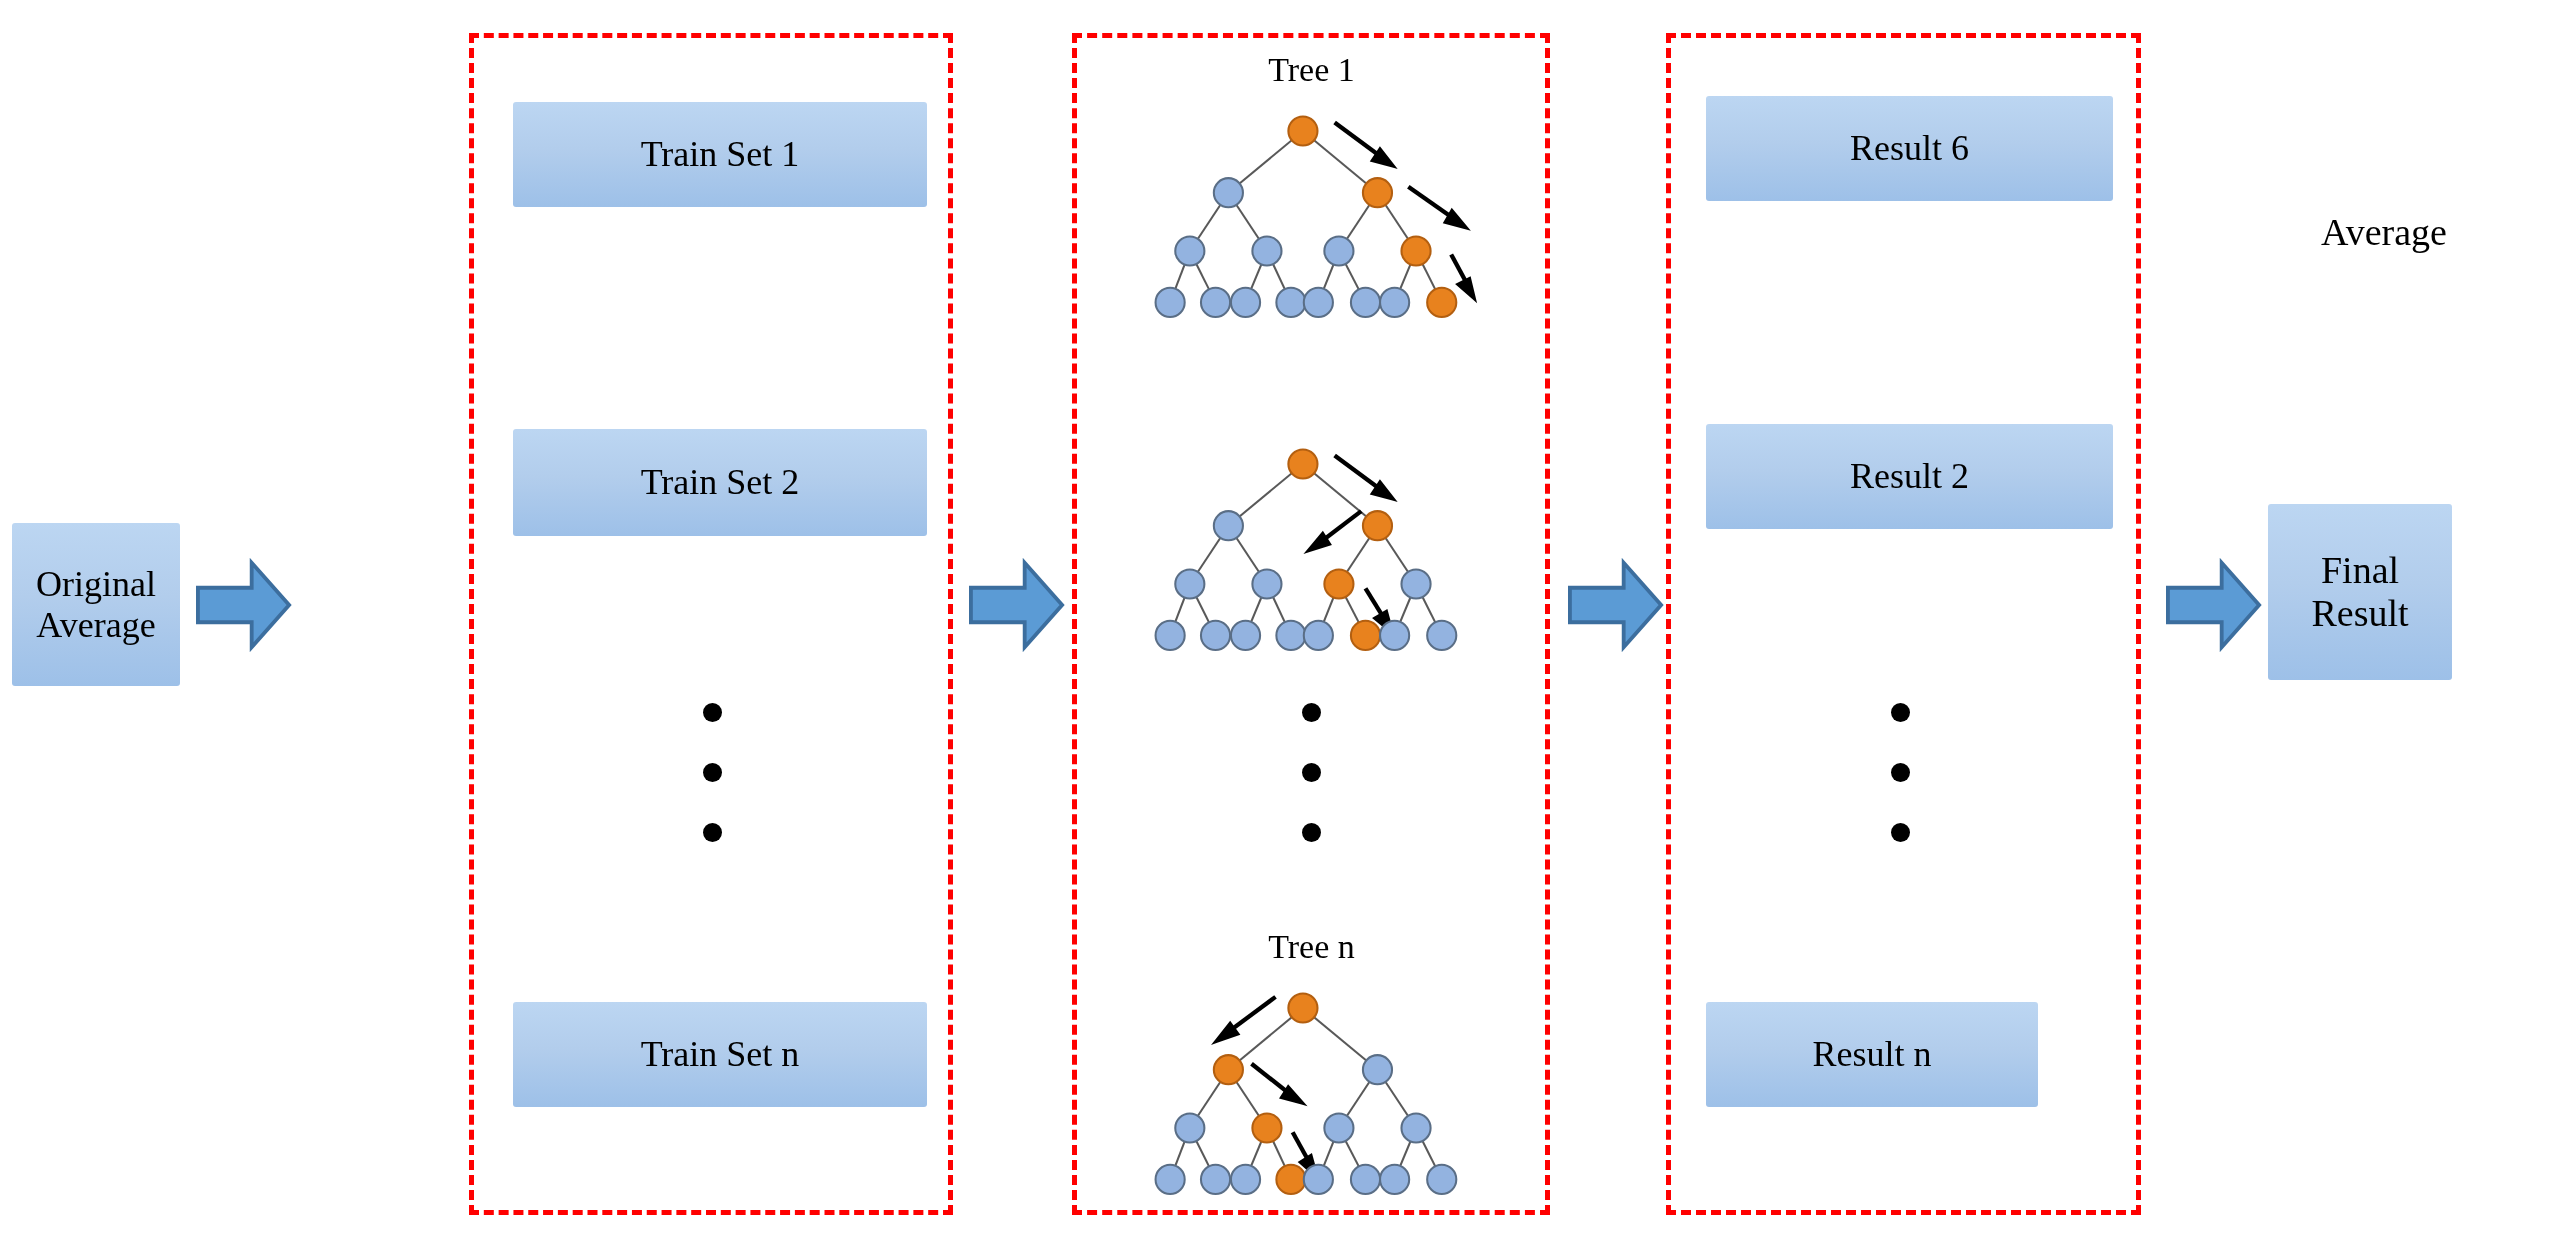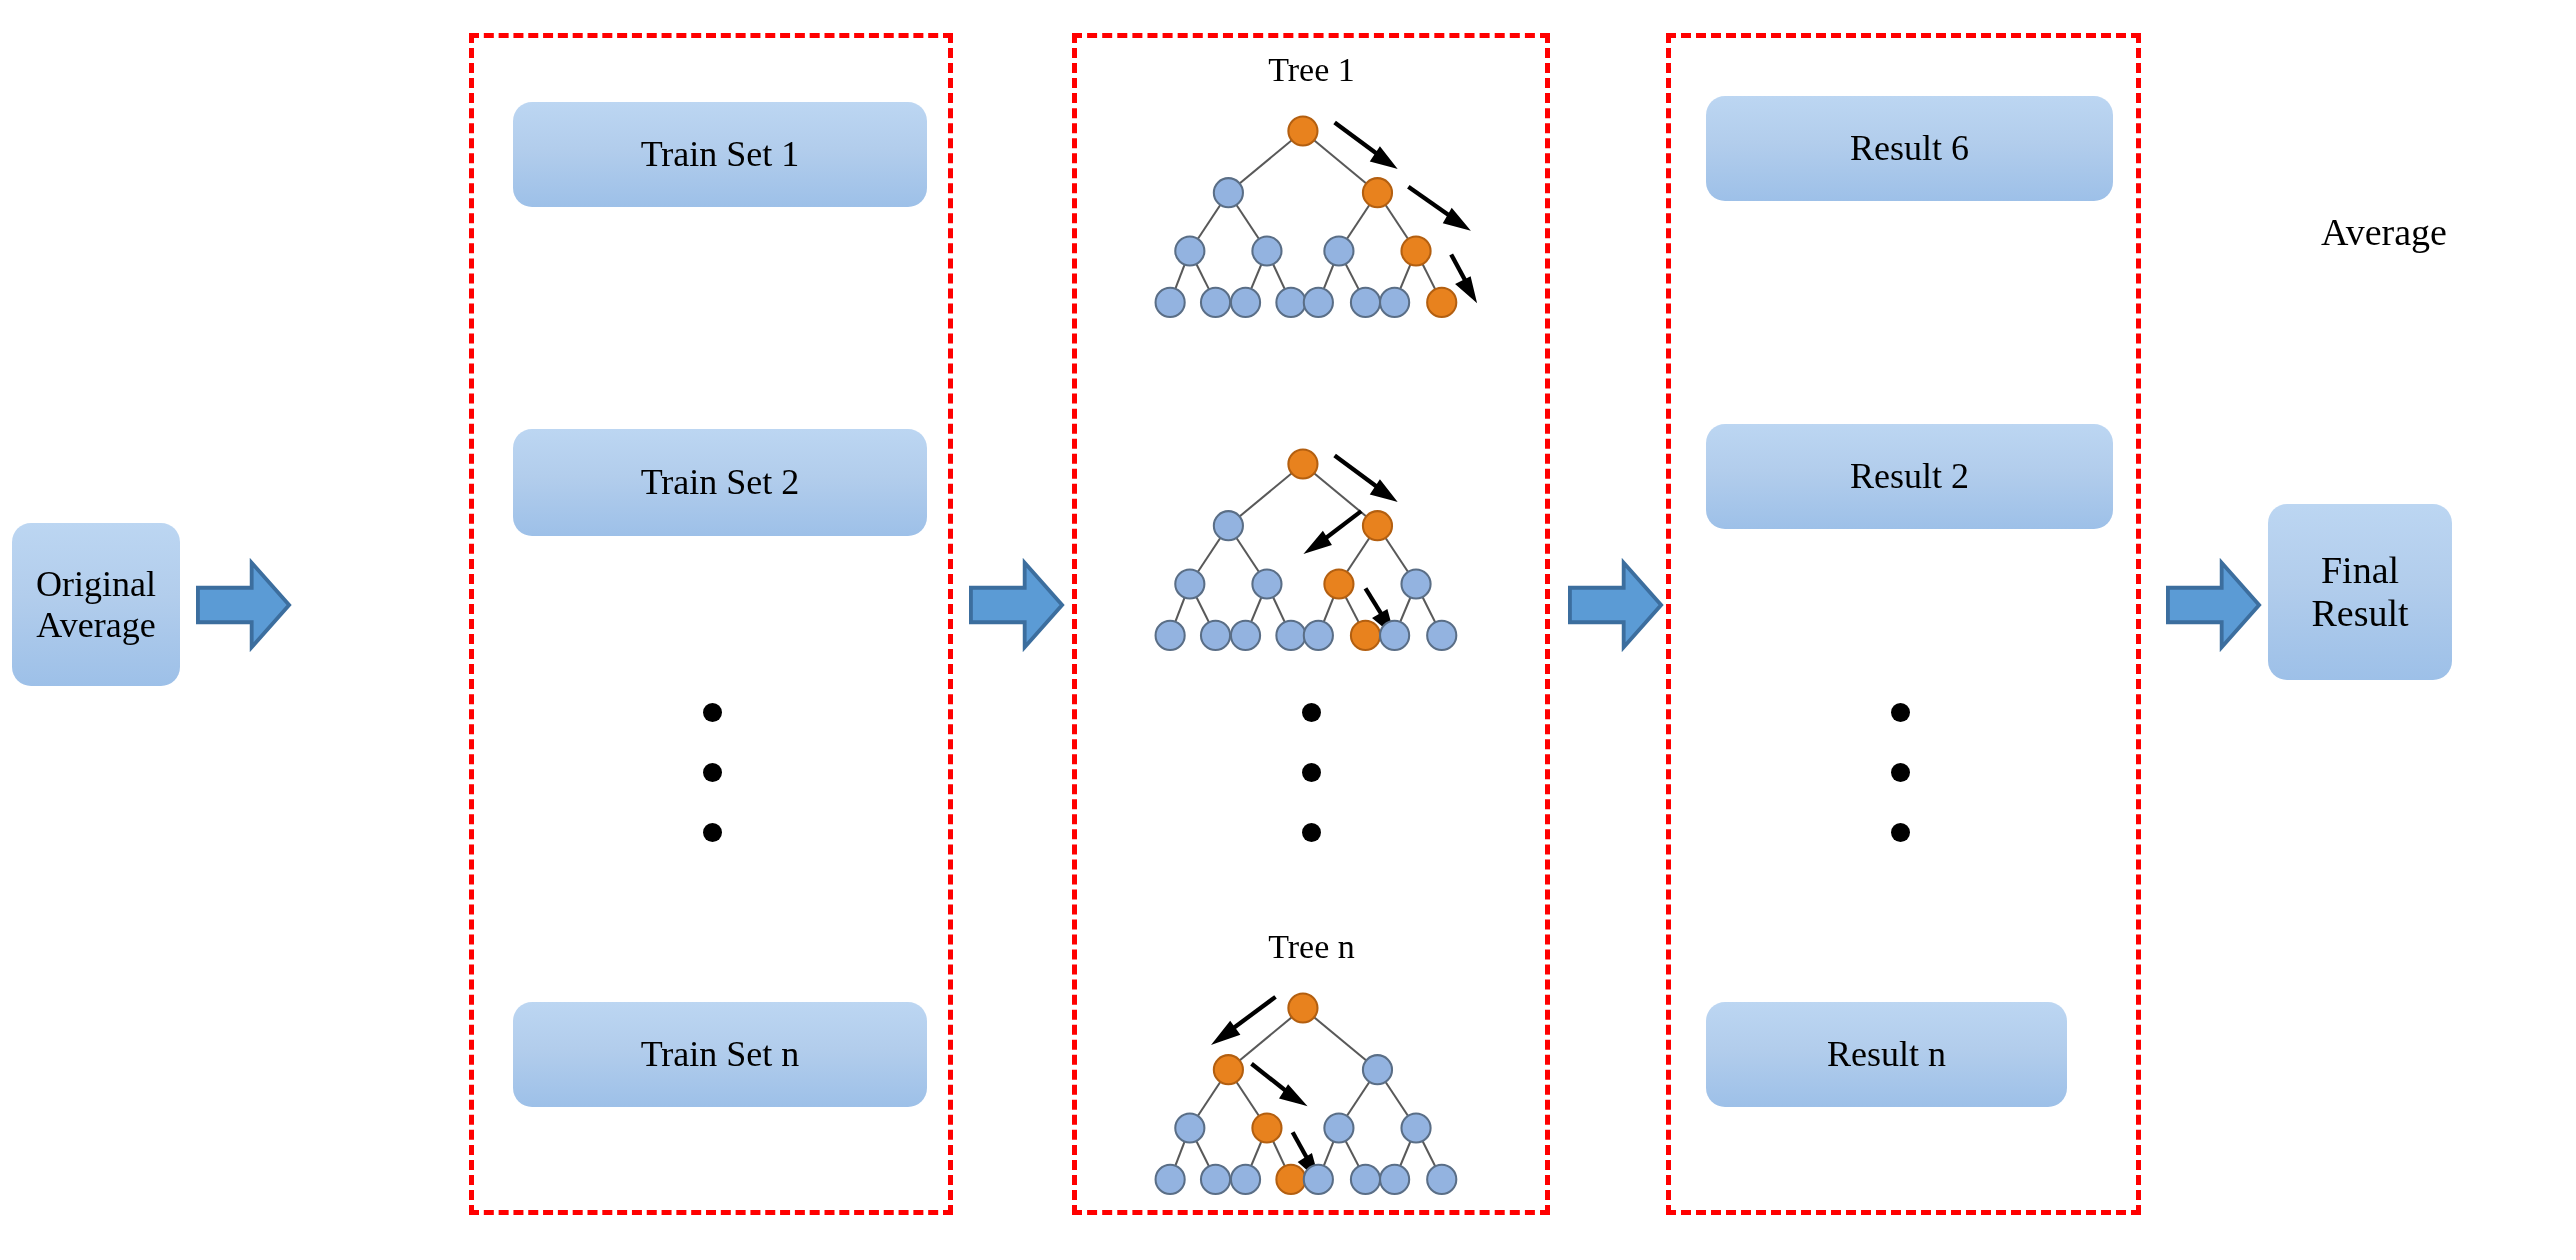--- a/index.html
+++ b/index.html
@@ -3,21 +3,21 @@
 <meta charset="utf-8">
 <style>
   html,body{margin:0;padding:0;background:#ffffff;}
   body{width:2576px;height:1261px;position:relative;overflow:hidden;
        font-family:"Liberation Serif","DejaVu Serif",serif;}
 
   
   .stage-box{position:absolute;border:5.1px dashed #FF0000;box-sizing:border-box;}
 
   
-  .card{position:absolute;box-sizing:border-box;border-radius:19px;
+  .card{position:absolute;box-sizing:border-box;border-radius:3px;
         background:linear-gradient(180deg,#bcd6f2 0%,#b2cdec 45%,#9dc0e8 100%);
         display:flex;align-items:center;justify-content:center;
         text-align:center;color:#000;line-height:1.12;}
   .card span{display:block;}
 
   
   .block-arrow{position:absolute;}
   .block-arrow svg{display:block;width:100%;height:100%;}
 
   
@@ -260,21 +260,21 @@
 <div class="card" style="left:1706px; top:424px; width:407px; height:105px; font-size:36px;">
   <span>Result 2</span>
 </div>
 
 <div class="vdots" style="left:1891px; top:703px; width:19px; height:139px;">
   <i></i>
     <i></i>
     <i></i>
 </div>
 
-<div class="card" style="left:1706px; top:1002px; width:361px; height:105px; font-size:36px;">
+<div class="card" style="left:1706px; top:1002px; width:332px; height:105px; font-size:36px;">
   <span>Result n</span>
 </div>
 
 <div class="block-arrow" style="left:2166px; top:557px; width:96px; height:96px;">
   <svg viewBox="0 0 100 100" preserveAspectRatio="none">
     <polygon points="2,32 58,32 58,6 97,50 58,94 58,68 2,68" fill="#5B9BD5" stroke="#3C6E9E" stroke-width="4" stroke-linejoin="miter"></polygon>
   </svg>
 </div>
 
 <div class="plain-label" style="left:2264px; top:210px; width:240px; font-size:38px;">Average</div>

